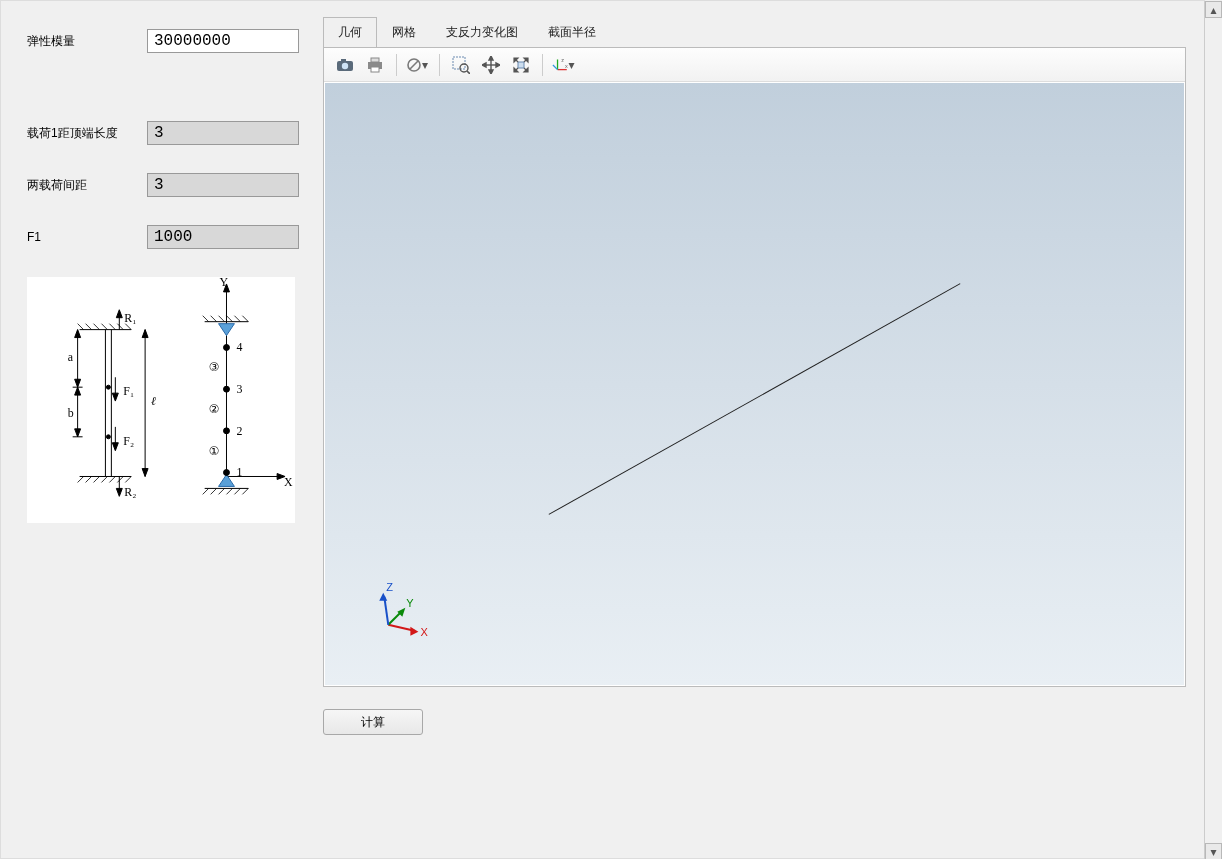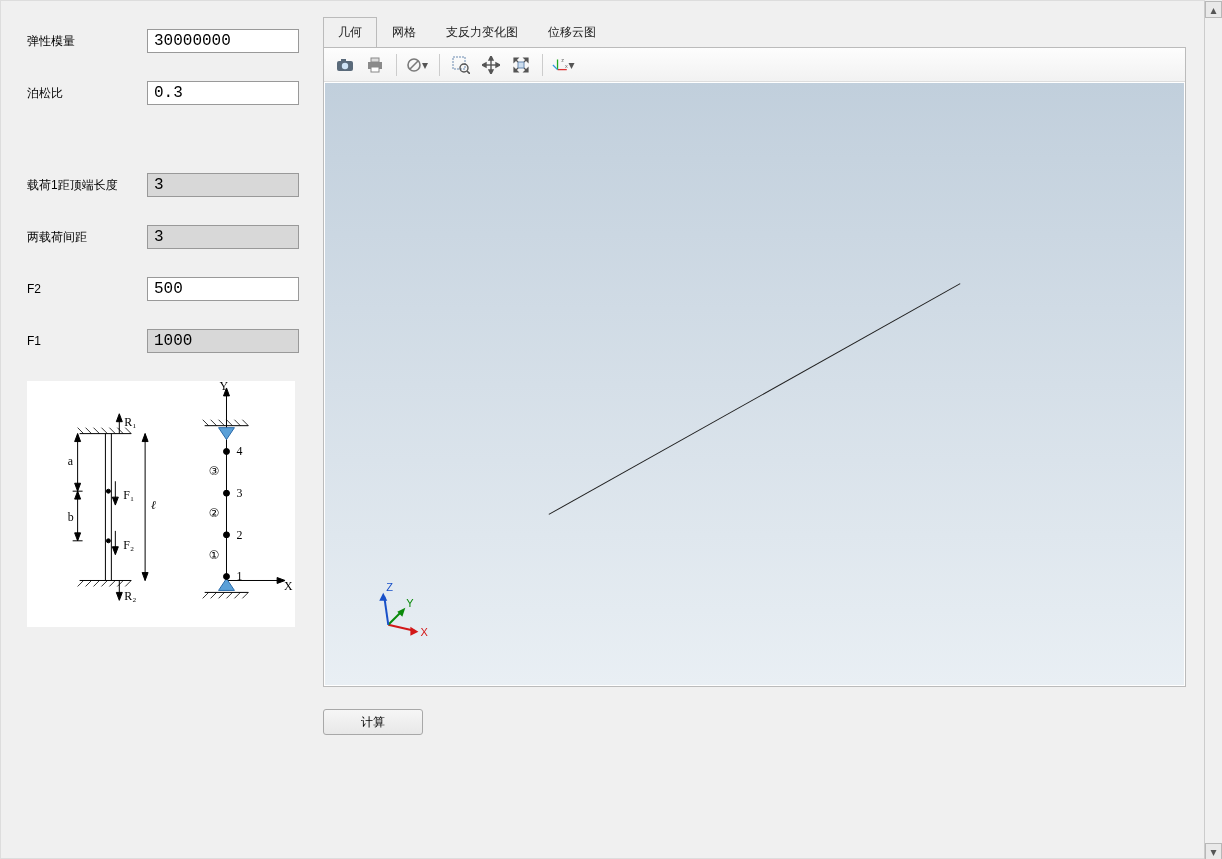--- a/index.html
+++ b/index.html
@@ -148,38 +148,30 @@
 <body>
 
 <div class="app">
 
   <div class="left">
 
     <div class="row">
       <div class="lbl">弹性模量</div>
       <input value="30000000" style="">
     </div>
-    <div class="row">
-      <div class="lbl">泊松比</div>
-      <input value="0.3" style="">
-    </div>
 
     <div class="gap"></div>
 
     <div class="row">
       <div class="lbl">载荷1距顶端长度</div>
       <input readonly="" value="3" style="">
     </div>
     <div class="row">
       <div class="lbl">两载荷间距</div>
       <input readonly="" value="3" style="">
-    </div>
-    <div class="row">
-      <div class="lbl">F2</div>
-      <input value="500" style="">
     </div>
     <div class="row">
       <div class="lbl">F1</div>
       <input readonly="" value="1000" style="">
     </div>
 
     <div class="diagram">
       <svg viewBox="0 0 268 246">
 
         <g stroke="#000" stroke-width="1" fill="none" font-family="Times New Roman" font-size="12">
@@ -290,21 +282,21 @@
         </g>
       </svg>
     </div>
   </div>
 
   <div class="right">
     <div class="tabs">
       <div class="tab active">几何</div>
       <div class="tab">网格</div>
       <div class="tab">支反力变化图</div>
-      <div class="tab">位移云图</div>
+      <div class="tab">截面半径</div>
     </div>
 
     <div class="panel">
       <div class="toolbar">
         <div class="tbtn">
           <svg width="18" height="14" viewBox="0 0 18 14">
               <rect x="1" y="3" width="16" height="10" rx="2" fill="#5a6a7a"></rect>
               <rect x="5" y="1" width="5" height="3" fill="#5a6a7a"></rect>
               <circle cx="9" cy="8" r="3.2" fill="#cfe3f5"></circle>
             </svg>

